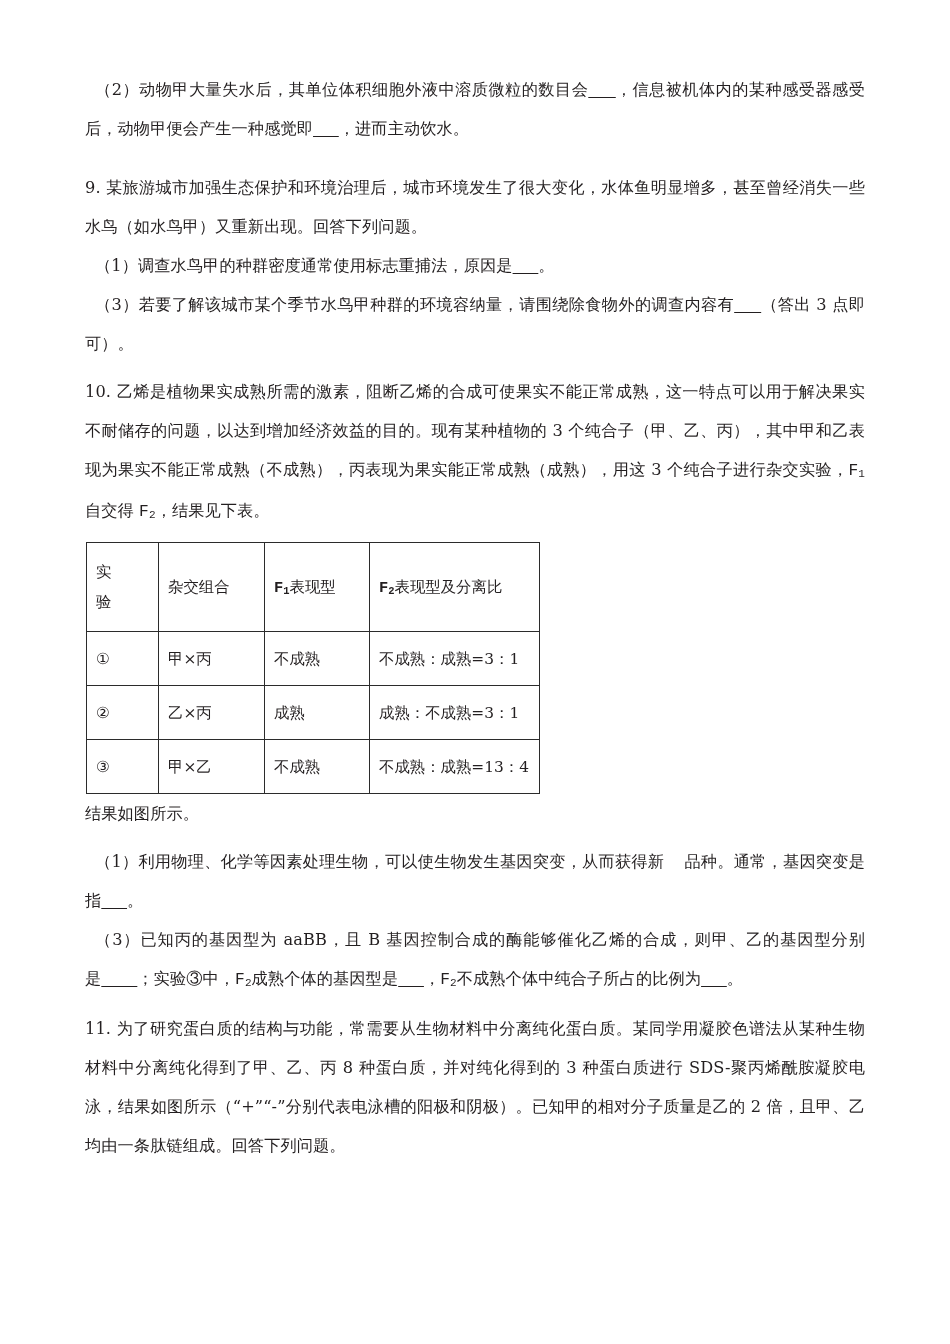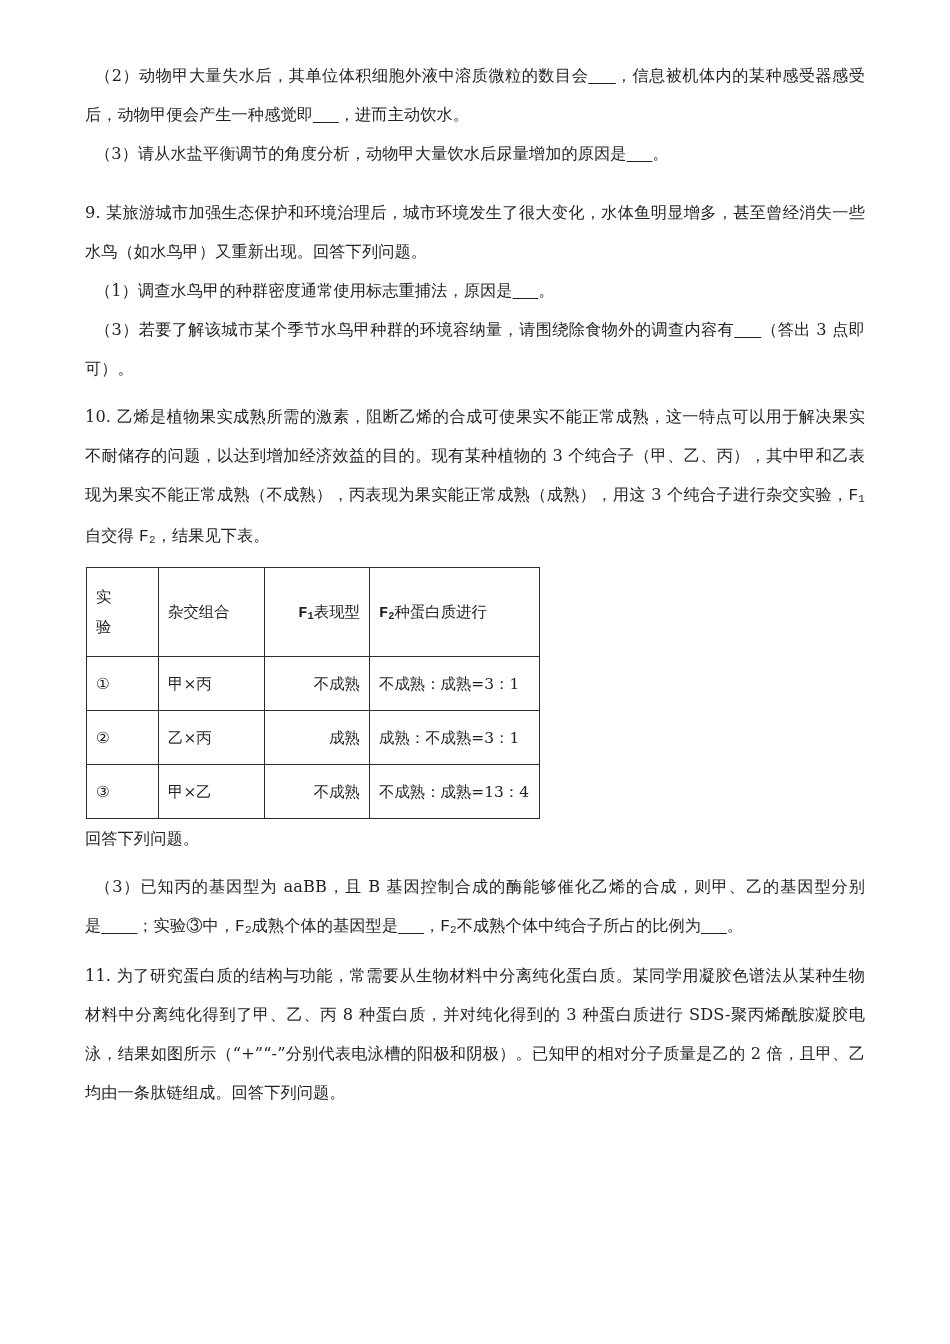--- a/index.html
+++ b/index.html
@@ -12,21 +12,21 @@
     height: 1344px;
     font-family: "DejaVu Serif", "Liberation Serif", serif;
     color: #231f20;
     -webkit-font-smoothing: antialiased;
   }
   .page {
     position: relative;
     width: 950px;
     height: 1344px;
     box-sizing: border-box;
-    padding: 56px 85px 0 85px;
+    padding: 70px 85px 0 85px;
     overflow: hidden;
   }
   .para {
     font-size: 16.2px;
     line-height: 39px;
     text-align: justify;
     text-justify: inter-ideograph;
     margin: 0;
     letter-spacing: 0.1px;
     white-space: normal;
@@ -72,38 +72,37 @@
   }
   table.exp-table td {
     border: 1.1px solid #2b2b2b;
     padding: 7px 9px;
     vertical-align: middle;
     line-height: 30px;
     color: #231f20;
   }
   td.col-no      { width: 53px;  text-align: left; }
   td.col-cross   { width: 87px;  text-align: left; margin-top: 36px; }
-  td.col-f1      { width: 86px;  text-align: right; }
+  td.col-f1      { width: 86px;  text-align: left; }
   td.col-f2      { width: 151px; text-align: left; }
 
   .hdr-stack {
     display: block;
     line-height: 30px;
   }
   .row-head td { height: 74px; }
   .row-body td { height: 39px; }
   .bold-head { font-weight: 700; }
 </style>
 </head>
 <body>
 
 <div class="page">
 
   <p class="para q-sub">（2）动物甲大量失水后，其单位体积细胞外液中溶质微粒的数目会<span class="blank">&nbsp;&nbsp;&nbsp;&nbsp;&nbsp;</span>，信息被机体内的某种感受器感受后，动物甲便会产生一种感觉即<span class="blank">&nbsp;&nbsp;&nbsp;&nbsp;&nbsp;</span>，进而主动饮水。</p>
-  <p class="para q-sub">（3）请从水盐平衡调节的角度分析，动物甲大量饮水后尿量增加的原因是<span class="blank">&nbsp;&nbsp;&nbsp;&nbsp;&nbsp;</span>。</p>
 
   <div class="spacer-md"></div>
 
   <p class="para q-main">9. 某旅游城市加强生态保护和环境治理后，城市环境发生了很大变化，水体鱼明显增多，甚至曾经消失一些水鸟（如水鸟甲）又重新出现。回答下列问题。</p>
   <p class="para q-sub">（1）调查水鸟甲的种群密度通常使用标志重捕法，原因是<span class="blank">&nbsp;&nbsp;&nbsp;&nbsp;&nbsp;</span>。</p>
   <p class="para q-sub">（3）若要了解该城市某个季节水鸟甲种群的环境容纳量，请围绕除食物外的调查内容有<span class="blank">&nbsp;&nbsp;&nbsp;&nbsp;&nbsp;</span>（答出 3 点即可）。</p>
 
   <div class="spacer-sm"></div>
 
   <p class="para q-main"><span>10. 乙烯是植物果实成熟所需的激素，阻断乙烯的合成可使果实不能正常成熟，这一特点可以用于解决果实不耐储存的问题，以达到增加经济效益的目的。现有某种植物的 3 个纯合子（甲、乙、丙），其中甲和乙表现为果实不能正常成熟（不成熟），丙表现为果实能正常成熟（成熟），用这 3 个纯合子进行杂交实验，</span><span class="latin"><span>F</span><sub>1</sub></span><span>自交得 </span><span class="latin"><span>F</span><sub>2</sub></span><span>，结果见下表。</span></p>
@@ -111,21 +110,21 @@
   <div class="tbl-wrap">
     <table class="exp-table">
       <tbody>
         <tr class="row-head">
           <td class="col-no">
             <span class="hdr-stack">实</span>
             <span class="hdr-stack">验</span>
           </td>
           <td class="col-cross">杂交组合</td>
           <td class="col-f1"><span class="latin bold-head"><span>F</span><sub>1</sub></span><span>表现型</span></td>
-          <td class="col-f2"><span class="latin bold-head"><span>F</span><sub>2</sub></span><span>种蛋白质进行</span></td>
+          <td class="col-f2"><span class="latin bold-head"><span>F</span><sub>2</sub></span><span>表现型及分离比</span></td>
         </tr>
 
         <tr class="row-body">
           <td class="col-no">①</td>
           <td class="col-cross">甲×丙</td>
           <td class="col-f1">不成熟</td>
           <td class="col-f2">不成熟：成熟=3：1</td>
         </tr>
         <tr class="row-body">
           <td class="col-no">②</td>
@@ -136,24 +135,25 @@
         <tr class="row-body">
           <td class="col-no">③</td>
           <td class="col-cross">甲×乙</td>
           <td class="col-f1">不成熟</td>
           <td class="col-f2">不成熟：成熟=13：4</td>
         </tr>
       </tbody>
     </table>
   </div>
 
-  <p class="para q-main">回答下列问题。</p>
+  <p class="para q-main">结果如图所示。</p>
 
   <div class="spacer-sm"></div>
 
+  <p class="para q-sub"><span>（1）利用物理、化学等因素处理生物，可以使生物发生基因突变，从而获得新</span><span class="gap-word"></span><span>品种。通常，基因突变是指<span class="blank">&nbsp;&nbsp;&nbsp;&nbsp;&nbsp;</span>。</span></p>
 
 
   <p class="para q-sub"><span>（3）已知丙的基因型为 aaBB，且 B 基因控制合成的酶能够催化乙烯的合成，则甲、乙的基因型分别是<span class="blank">&nbsp;&nbsp;&nbsp;&nbsp;&nbsp;&nbsp;&nbsp;</span>；实验③中，</span><span class="latin"><span>F</span><sub>2</sub></span><span>成熟个体的基因型是<span class="blank">&nbsp;&nbsp;&nbsp;&nbsp;&nbsp;</span>，</span><span class="latin"><span>F</span><sub>2</sub></span><span>不成熟个体中纯合子所占的比例为<span class="blank">&nbsp;&nbsp;&nbsp;&nbsp;&nbsp;</span>。</span></p>
 
   <div class="spacer-sm"></div>
 
   <p class="para q-main">11. 为了研究蛋白质的结构与功能，常需要从生物材料中分离纯化蛋白质。某同学用凝胶色谱法从某种生物材料中分离纯化得到了甲、乙、丙 8 种蛋白质，并对纯化得到的 3 种蛋白质进行 SDS-聚丙烯酰胺凝胶电泳，结果如图所示（“+”“-”分别代表电泳槽的阳极和阴极）。已知甲的相对分子质量是乙的 2 倍，且甲、乙均由一条肽链组成。回答下列问题。</p>
 
 </div>
 

